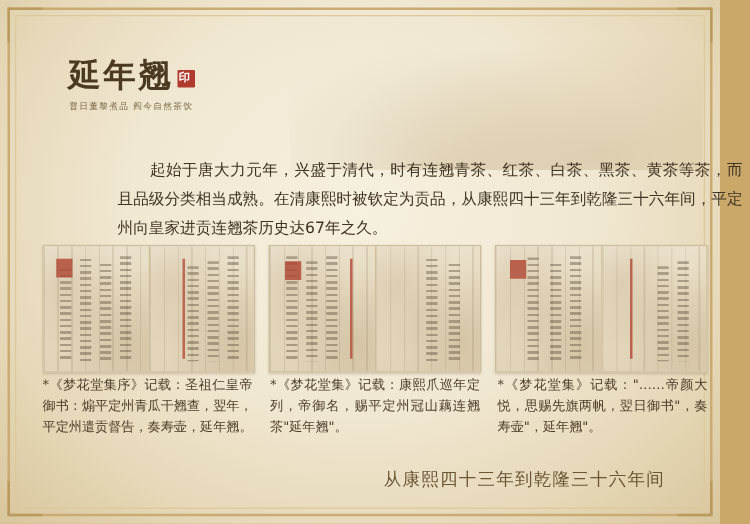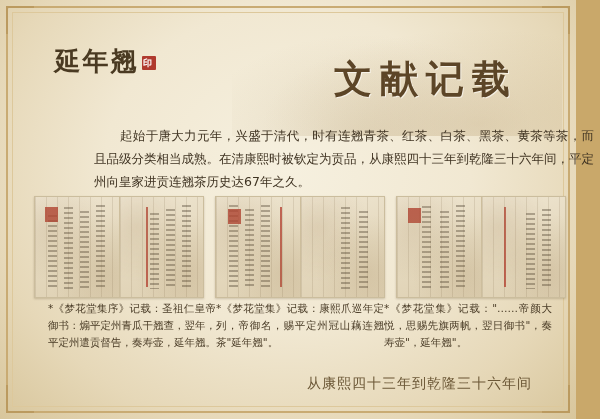--- a/index.html
+++ b/index.html
@@ -120,21 +120,21 @@
   .redline{
     position:absolute;top:10px;bottom:10px;width:2px;background:#b23b2c;opacity:.75;
   }
   .seal-stamp{
     position:absolute;width:13px;height:15px;background:#b23b2c;opacity:.8;
   }
 
   
   .caps{
     position:absolute;left:34px;top:300px;width:532px;height:62px;
-    display:flex;justify-content:center;
+    display:flex;justify-content:space-between;
   }
   .cap{
     width:168px;
     font-family:"DejaVu Sans","Liberation Sans",sans-serif;
     font-size:10.5px;line-height:17px;color:#4a3c27;
     text-align:justify;
   }
 
   
   .footer{
@@ -155,23 +155,23 @@
   <div class="frame-inner"></div>
   <div class="corner tl"></div>
   <div class="corner tr"></div>
   <div class="corner bl"></div>
   <div class="corner br"></div>
 
   <div class="logo">
     <div class="logo-mark">
       <span>延年翘</span><span class="seal">印</span>
     </div>
+    <div class="logo-sub">普日董黎煮品    阎今自然茶饮</div>
   </div>
 
-  <div class="title">文献记载</div>
 
   <div class="para">起始于唐大力元年，兴盛于清代，时有连翘青茶、红茶、白茶、黑茶、黄茶等茶，而且品级分类相当成熟。在清康熙时被钦定为贡品，从康熙四十三年到乾隆三十六年间，平定州向皇家进贡连翘茶历史达67年之久。</div>
 
   <div class="docs">
 
     <div class="doc">
       <div class="half">
         <div class="vtext" style="right:14px;"></div>
         <div class="vtext" style="right:30px;top:14px;"></div>
         <div class="vtext" style="right:46px;top:10px;"></div>

